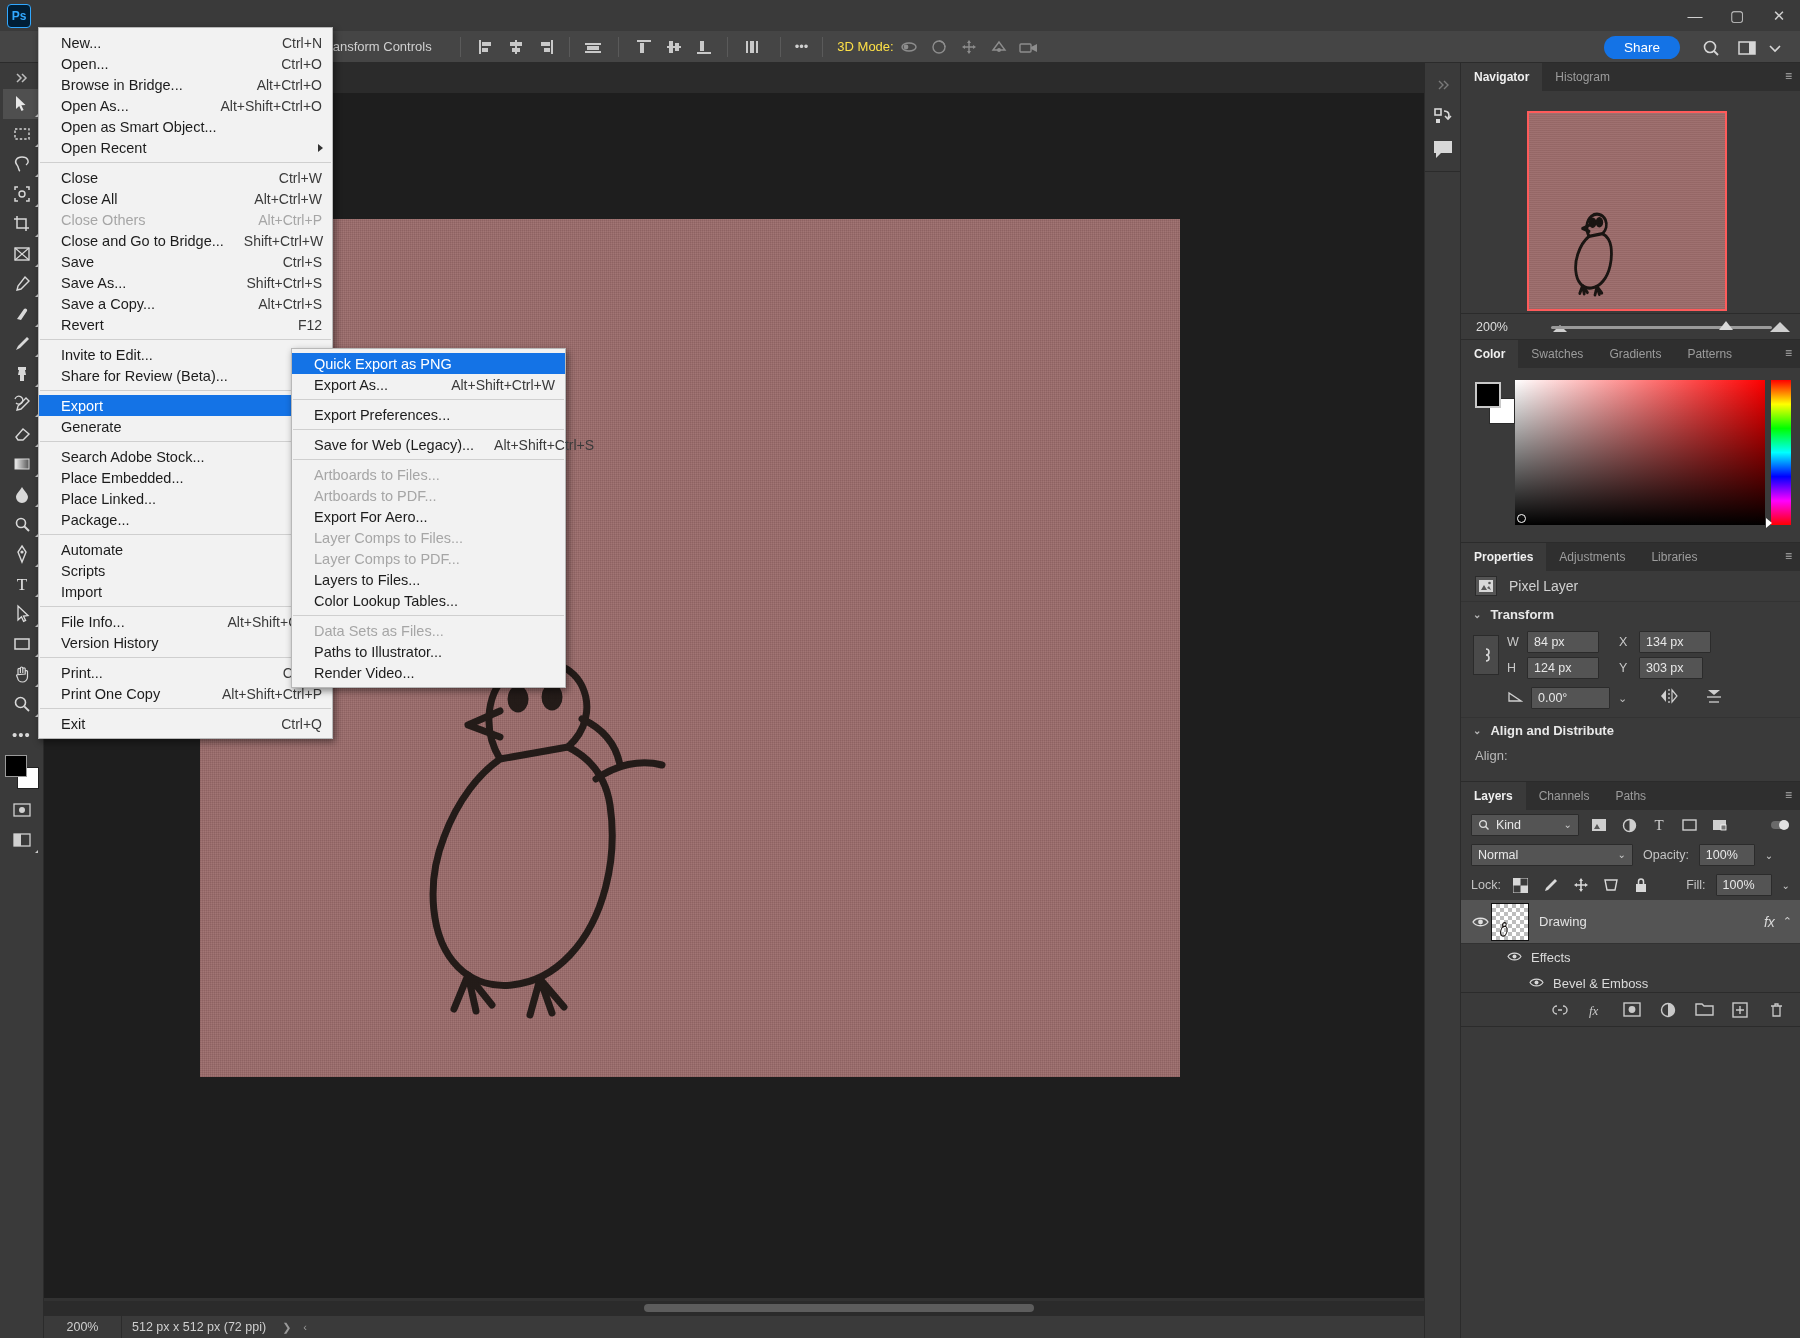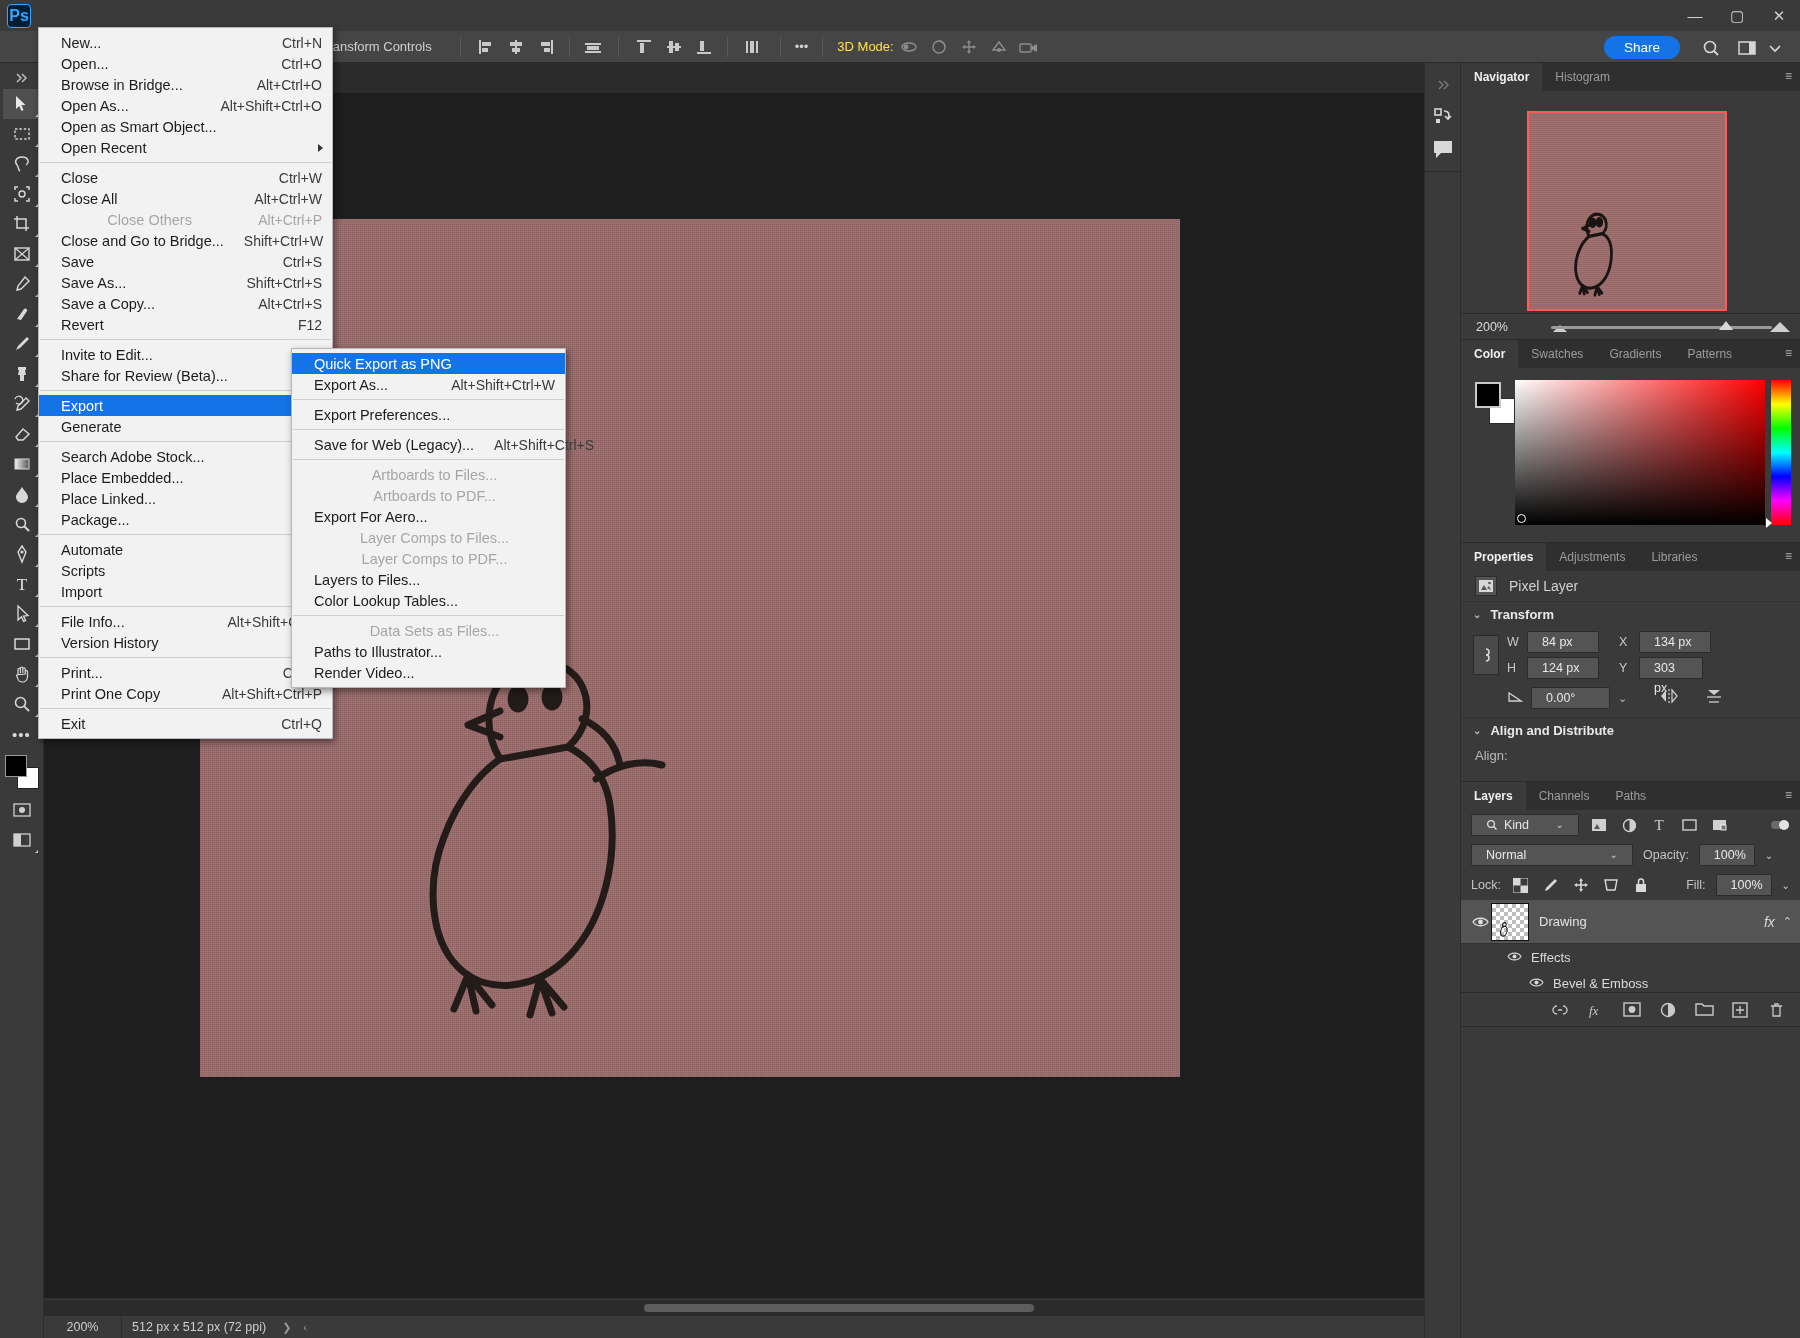--- a/index.html
+++ b/index.html
@@ -13,21 +13,21 @@
   #app { position: relative; width: 1800px; height: 1338px; background: #323232; color: #d4d4d4; }
 
   
   .menubar {
     position: absolute; left:0; top:0; width:1800px; height:31px;
     background:#3a3a3a; display:flex; align-items:center;
   }
   .ps-logo {
     width:24px; height:24px; margin-left:7px; margin-right:8px;
     background:#001e36; border:1px solid #31a8ff; border-radius:4px;
-    color:#31a8ff; font-size:16px; font-weight:bold;
+    color:#31a8ff; font-size:12px; font-weight:bold;
     display:flex; align-items:center; justify-content:center;
   }
   .menu-item {
     padding:5px 11px; font-size:15.5px; color:#e0e0e0; cursor:default; line-height:19px;
   }
   .menu-item.active { background:#ffffff; color:#1a1a1a; }
   .win-controls { position:absolute; right:0; top:0; height:31px; display:flex; }
   .win-btn { width:42px; height:31px; display:flex; align-items:center; justify-content:center;
              color:#cfcfcf; font-size:15px; }
 
@@ -113,21 +113,21 @@
   
   .dropdown {
     position:absolute; left:38px; top:27px; width:295px;
     background:#f2f2f2; color:#1c1c1c; border:1px solid #b8b8b8;
     box-shadow:2px 3px 7px rgba(0,0,0,0.45); z-index:60; padding:4px 0;
     font-size:14.5px;
   }
   .mi { display:flex; align-items:center; height:21px; padding:0 10px 0 22px; position:relative; white-space:nowrap; }
   .mi .lbl { flex:1; }
   .mi .acc { color:#3a3a3a; font-size:14px; padding-left:20px; }
-  .mi.disabled .lbl, .mi.disabled .acc { color:#a6a6a6;text-align:center; }
+  .mi.disabled .lbl, .mi.disabled .acc { color:#a6a6a6; }
   .mi.sel { background:#1473e6; }
   .mi.sel .lbl, .mi.sel .acc { color:#fff; }
   .mi .arrow { position:absolute; right:9px; width:0; height:0;
     border-top:4px solid transparent; border-bottom:4px solid transparent; border-left:5px solid #333; }
   .mi.sel .arrow { border-left-color:#fff; }
   .msep { height:1px; background:#cfcfcf; margin:4px 1px; }
 
   .submenu {
     position:absolute; left:291px; top:348px; width:275px;
     background:#f2f2f2; color:#1c1c1c; border:1px solid #b8b8b8;
@@ -191,21 +191,21 @@
 
   
   .prop-row { display:flex; align-items:center; height:30px; padding:0 14px; font-size:14px; color:#d2d2d2; }
   .thumb-sq { width:22px; height:20px; background:#555; border:1px solid #2b2b2b; margin-right:12px;
     display:flex; align-items:center; justify-content:center; }
   .sect-head { display:flex; align-items:center; height:26px; padding:0 12px; font-size:13px;
     color:#e8e8e8; font-weight:bold; border-top:1px solid #333; }
   .chev { margin-right:9px; color:#b9b9b9; font-size:10px; }
   .field {
     background:#545454; border:1px solid #2b2b2b; color:#e8e8e8; font-size:12.5px;
-    height:22px; line-height:20px; padding:0 14px; border-radius:1px;
+    height:22px; line-height:20px; padding:0 6px; border-radius:1px;
   }
   .flabel { font-size:12.5px; color:#c8c8c8; width:14px; }
   .chain-btn { width:26px; height:40px; background:#4a4a4a; border:1px solid #2b2b2b;
     display:flex; align-items:center; justify-content:center; }
 
   
   .layer-row { display:flex; align-items:center; height:44px; padding:0 8px; border-bottom:1px solid #323232; }
   .layer-row.active { background:#545454; }
   .eye { width:22px; display:flex; align-items:center; justify-content:center; }
   .lthumb {

